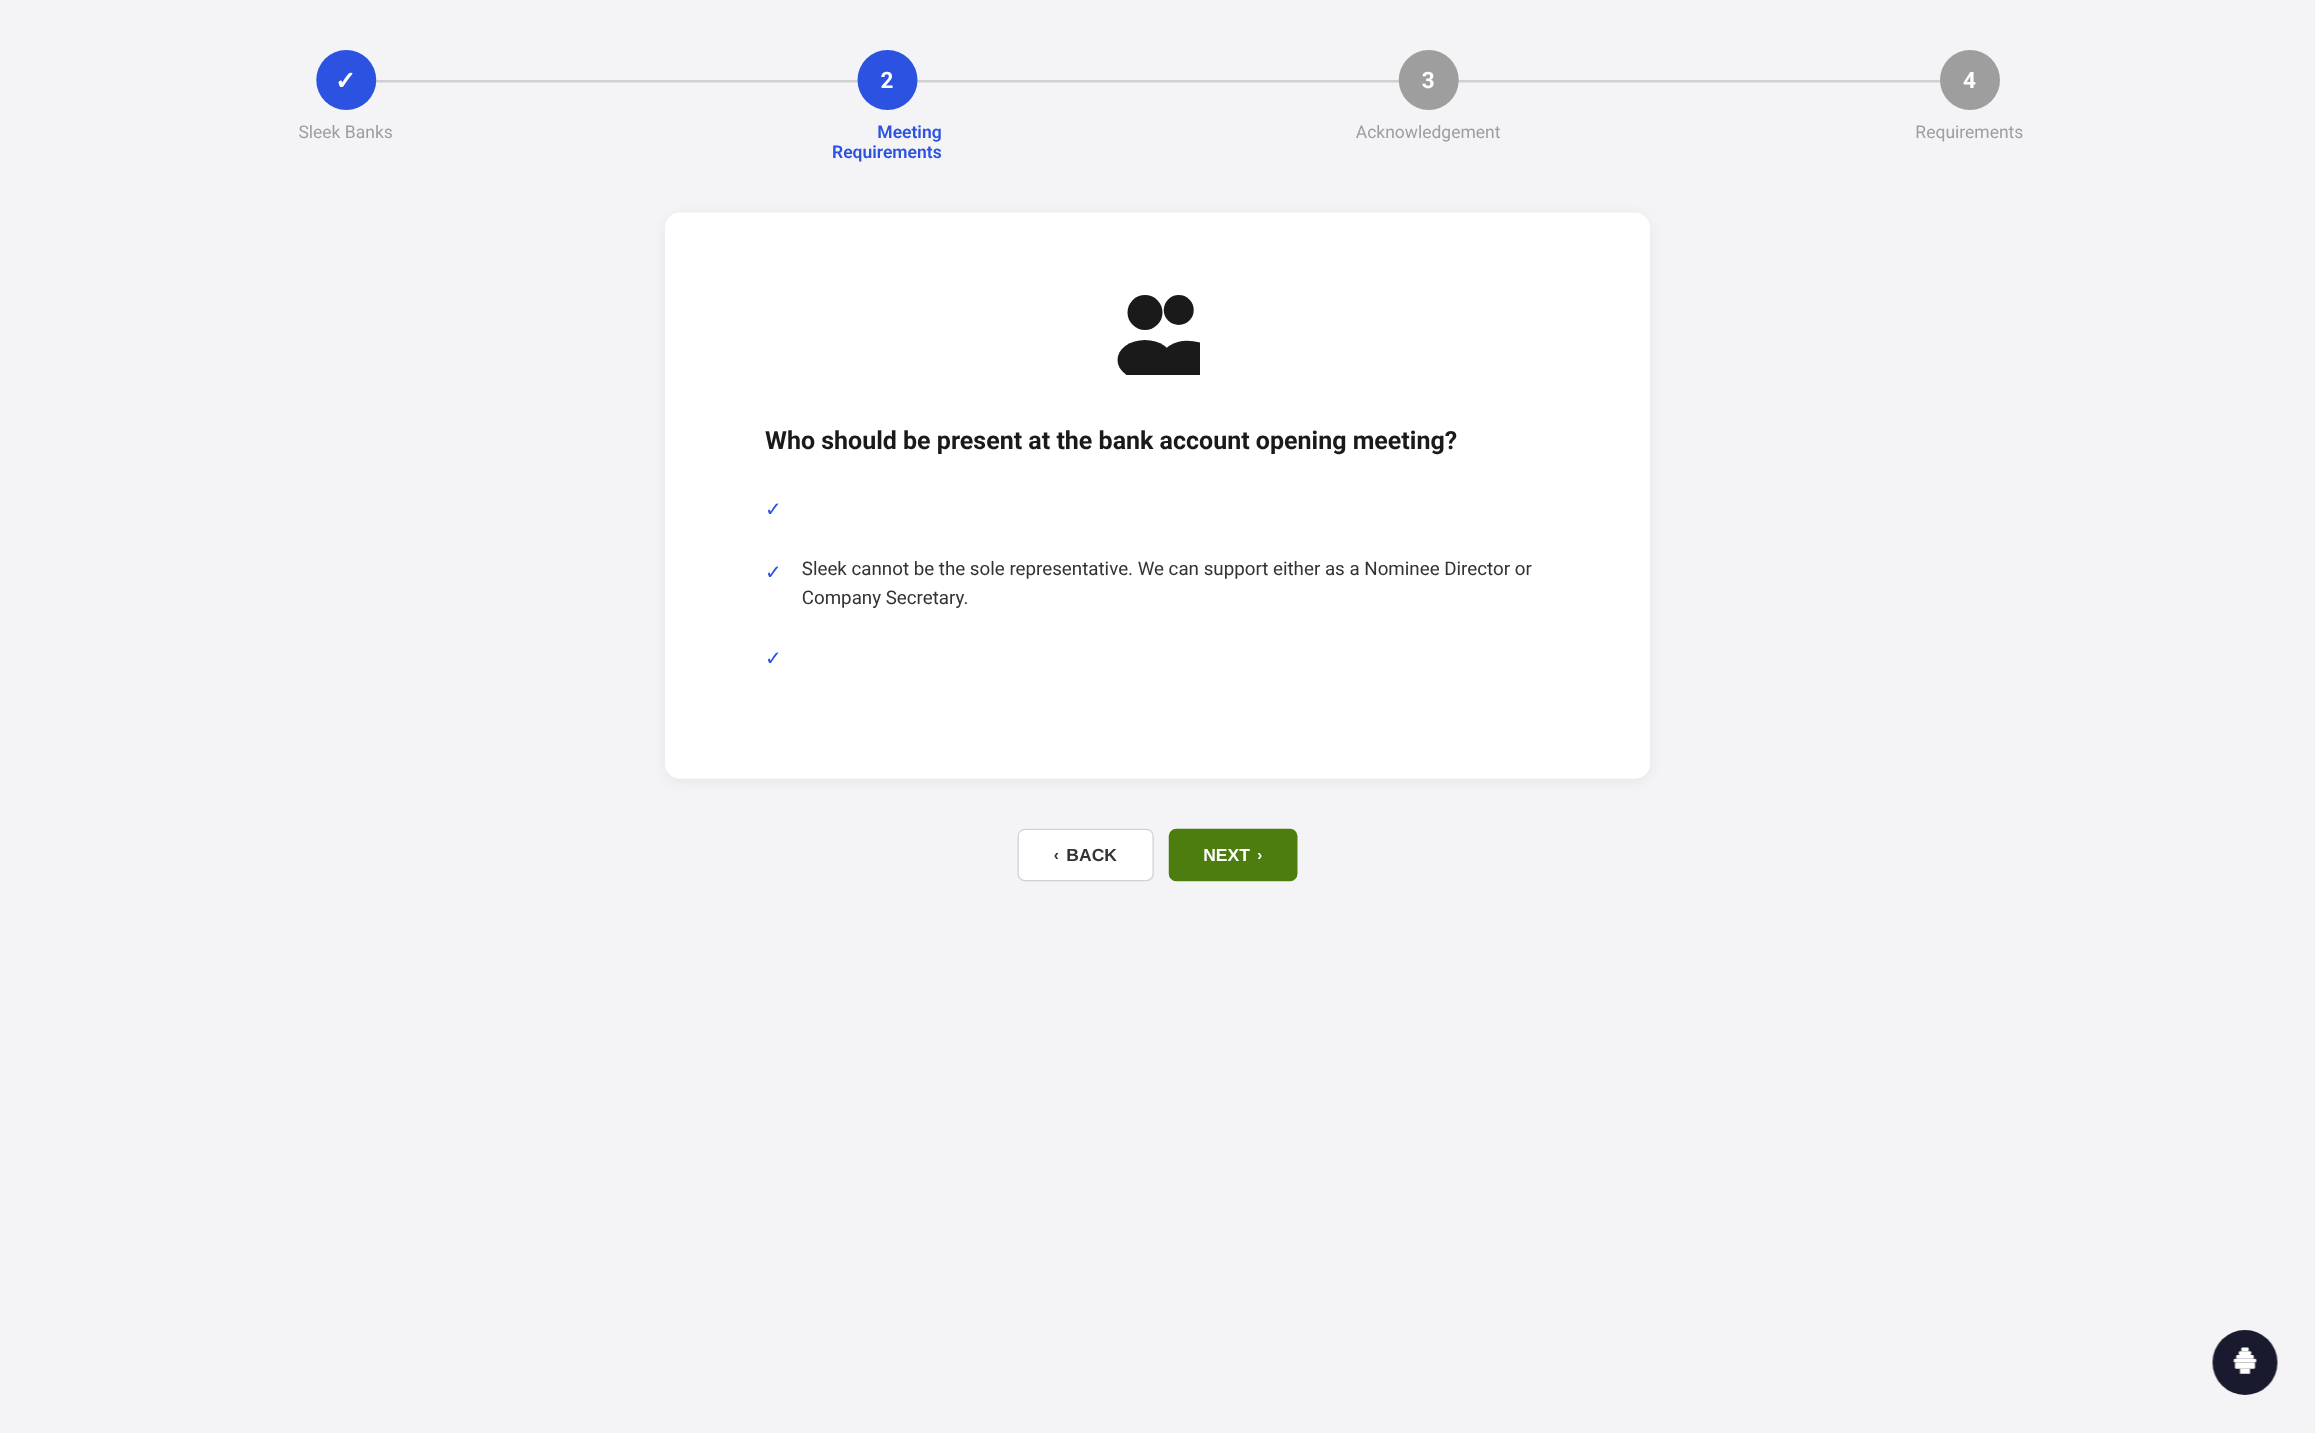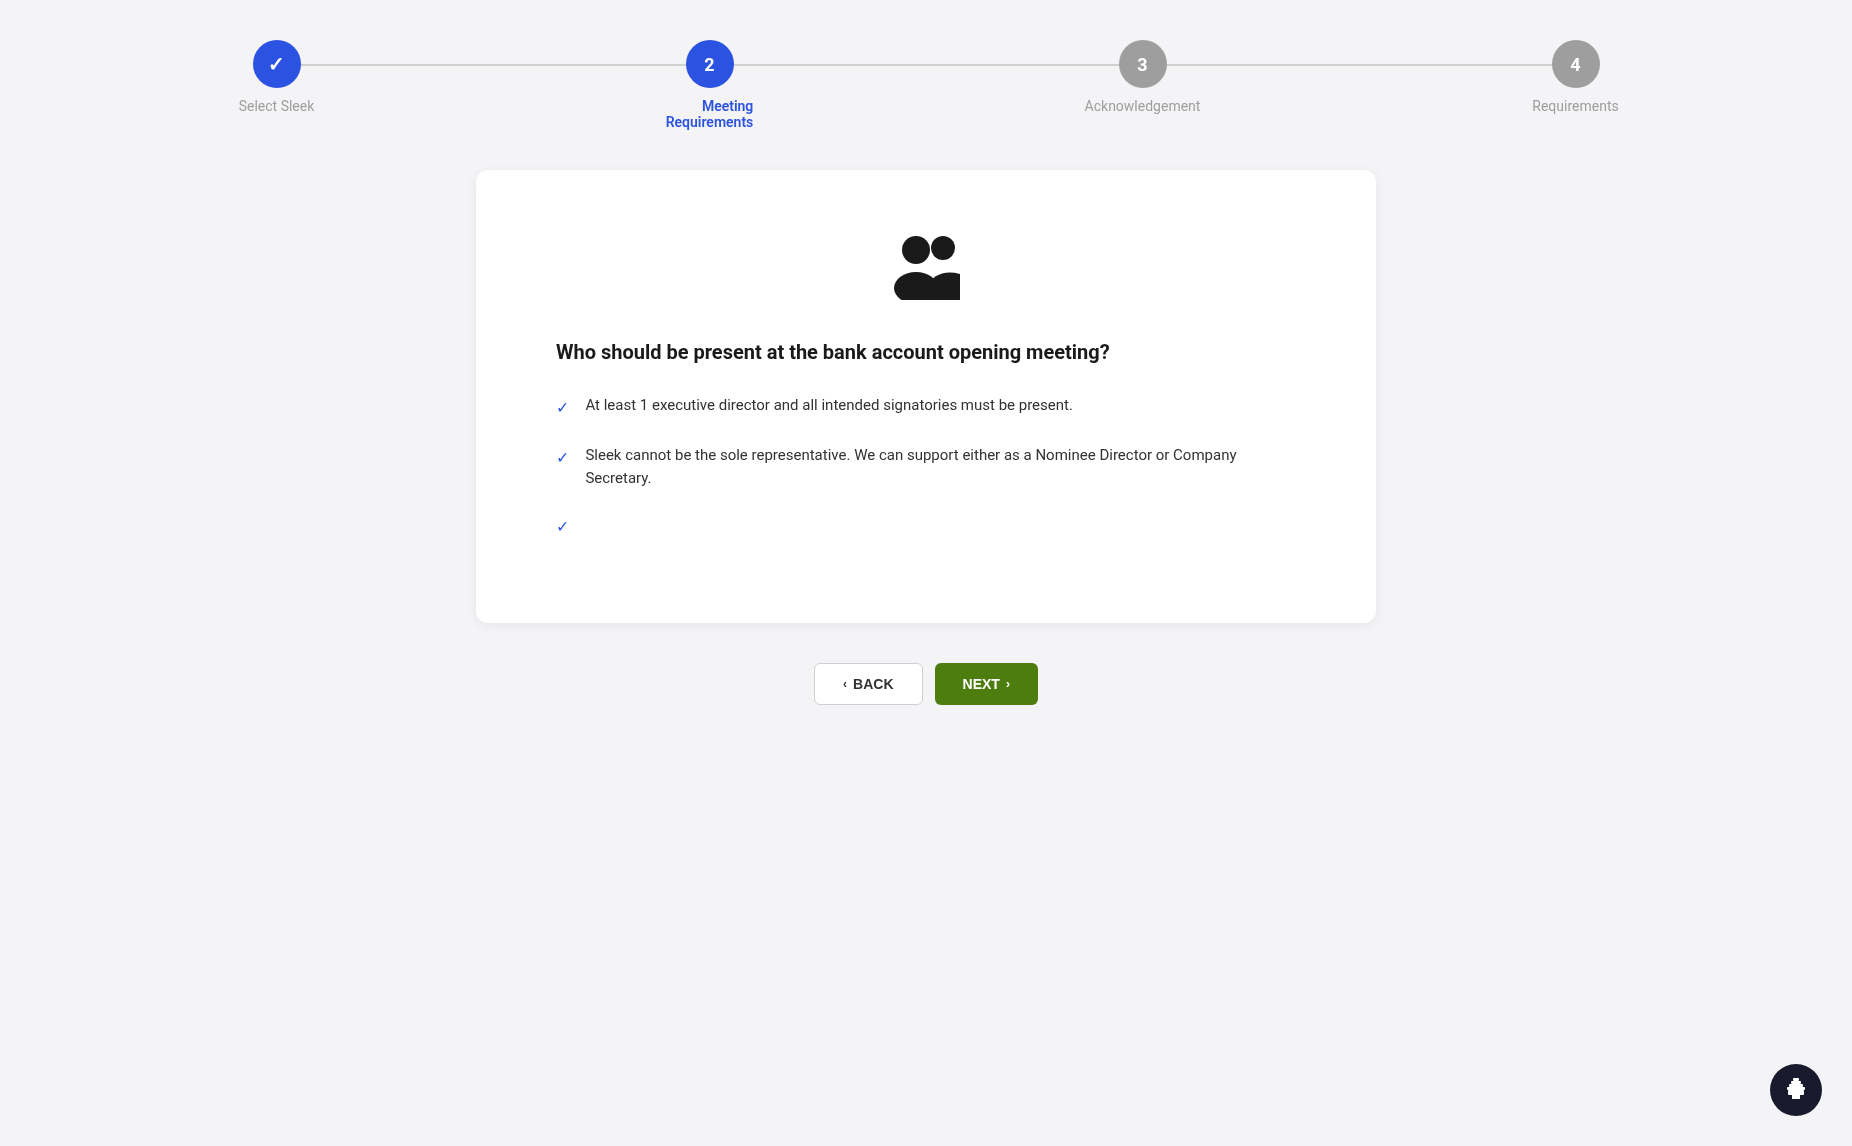--- a/index.html
+++ b/index.html
@@ -84,21 +84,21 @@
     .checkmark-icon {
       font-size: 20px;
       color: white;
     }
 
     
     .card {
       background: white;
       border-radius: 12px;
       padding: 60px 80px;
-      width: 900px;
+      width: 788px;
       max-width: 95vw;
       display: flex;
       flex-direction: column;
       align-items: flex-start;
       margin-top: 20px;
       box-shadow: 0 2px 12px rgba(0,0,0,0.06);
     }
 
     .card-icon-container {
       width: 100%;
@@ -200,21 +200,21 @@
   </style>
 </head>
 <body>
 
 <div class="stepper">
 
   <div class="step-item">
     <div class="step-circle completed">
       <span class="checkmark-icon">✓</span>
     </div>
-    <span class="step-label">Select Sleek</span>
+    <span class="step-label">Sleek Banks</span>
   </div>
 
   <div class="step-item">
     <div class="step-circle active">
       <span>2</span>
     </div>
     <span class="step-label active" style="white-space: pre-line;">Meeting<br>Requirements</span>
   </div>
 
   <div class="step-item">
@@ -243,21 +243,20 @@
       <circle cx="57" cy="18" r="12" fill="#1a1a1a"></circle>
       <path d="M40 58 Q50 38 74 44 L74 70 L40 70 Z" fill="#1a1a1a"></path>
     </svg>
   </div>
 
   <h2 class="card-title">Who should be present at the bank account opening meeting?</h2>
 
   <ul class="checklist">
     <li class="checklist-item">
       <span class="check-icon">✓</span>
-      <span>At least 1 executive director and all intended signatories must be present.</span>
     </li>
     <li class="checklist-item">
       <span class="check-icon">✓</span>
       <span>Sleek cannot be the sole representative. We can support either as a Nominee Director or Company Secretary.</span>
     </li>
     <li class="checklist-item">
       <span class="check-icon">✓</span>
     </li>
   </ul>
 </div>

